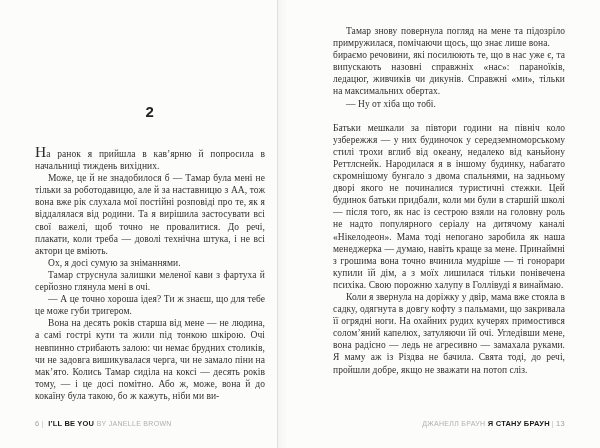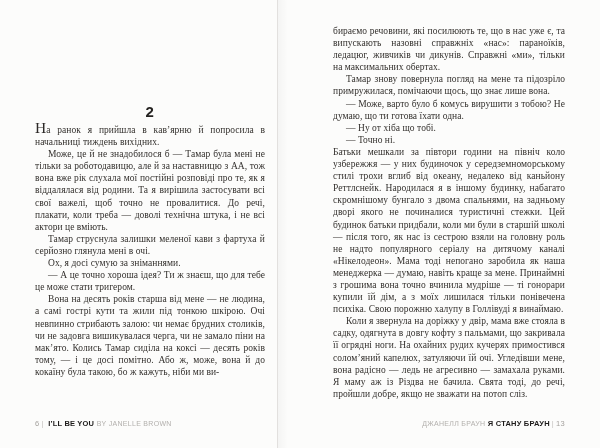--- a/index.html
+++ b/index.html
@@ -48,22 +48,22 @@
   }
   p.para {
     margin: 0;
     font-size: 9.5px;
     line-height: 12.1px;
     text-align: justify;
     color: #33302d;
     letter-spacing: 0.05px;
   }
   p.ind { text-indent: 13px; }
-  p.first-para { }
-  p.section-start { }
+  p.first-para { margin-top: 24px; }
+  p.section-start { margin-top: 12px; }
   .initcap {
     font-size: 15.5px;
     line-height: 1;
     color: #2c2927;
   }
   .footer {
     position: absolute;
     top: 419px;
     font-family: "Liberation Sans", sans-serif;
     font-size: 7.5px;
@@ -90,32 +90,30 @@
 
   <div class="seam"></div>
   <div class="seam-shade"></div>
 
   <div class="col-left">
     <div class="chapter-number">2</div>
 
     <p class="para first-para"><span class="initcap">Н</span><span>а ранок я прийшла в кав’ярню й попросила в начальниці тиждень вихідних.</span></p>
 
     <p class="para ind">Може, це й не знадобилося б — Тамар була мені не тільки за роботодавицю, але й за наставницю з АА, тож вона вже рік слухала мої постійні розповіді про те, як я віддалялася від родини. Та я вирішила застосувати всі свої важелі, щоб точно не провалитися. До речі, плакати, коли треба — доволі технічна штука, і не всі актори це вміють.</p>
+    <p class="para ind">Ох, я досі сумую за зніманнями.</p>
     <p class="para ind">Тамар струснула залишки меленої кави з фартуха й серйозно глянула мені в очі.</p>
-    <p class="para ind">Ох, я досі сумую за зніманнями.</p>
-    <p class="para ind">— А це точно хороша ідея? Ти ж знаєш, що для тебе це може стати тригером.</p>
+    <p class="para ind">— А це точно хороша ідея? Ти ж знаєш, що для тебе це може губи тригером.</p>
     <p class="para ind">Вона на десять років старша від мене — не людина, а самі гострі кути та жили під тонкою шкірою. Очі невпинно стрибають залою: чи немає брудних столиків, чи не задовга вишикувалася черга, чи не замало піни на мак’ято. Колись Тамар сиділа на коксі — десять років тому, — і це досі помітно. Або ж, може, вона й до кокаїну була такою, бо ж кажуть, ніби ми ви-</p>
   </div>
 
   <div class="col-right">
+    <p class="para ind">Тамар знову повернула погляд на мене та підозріло примружилася, помічаючи щось, що знає лише вона.</p>
     <p class="para">бираємо речовини, які посилюють те, що в нас уже є, та випускають назовні справжніх «нас»: параноїків, ледацюг, живчиків чи дикунів. Справжні «ми», тільки на максимальних обертах.</p>
-    <p class="para ind">Тамар знову повернула погляд на мене та підозріло примружилася, помічаючи щось, що знає лише вона.</p>
-    <p class="para ind">— Може, варто було б комусь вирушити з тобою? Не думаю, що ти готова їхати одна.</p>
     <p class="para ind">— Ну от хіба що тобі.</p>
-    <p class="para ind">— Точно ні.</p>
     <p class="para section-start">Батьки мешкали за півтори години на північ коло узбережжя — у них будиночок у середземноморському стилі трохи вглиб від океану, недалеко від каньйону Реттлснейк. Народилася я в іншому будинку, набагато скромнішому бунгало з двома спальнями, на задньому дворі якого не починалися туристичні стежки. Цей будинок батьки придбали, коли ми були в старшій школі — після того, як нас із сестрою взяли на головну роль не надто популярного серіалу на дитячому каналі «Нікелодеон». Мама тоді непогано заробила як наша менеджерка — думаю, навіть краще за мене. Принаймні з грошима вона точно вчинила мудріше — ті гонорари купили їй дім, а з моїх лишилася тільки понівечена психіка. Свою порожню халупу в Голлівуді я винаймаю.</p>
     <p class="para ind">Коли я звернула на доріжку у двір, мама вже стояла в садку, одягнута в довгу кофту з пальмами, що закривала її огрядні ноги. На охайних рудих кучерях примостився солом’яний капелюх, затуляючи їй очі. Угледівши мене, вона радісно — ледь не агресивно — замахала руками. Я маму аж із Різдва не бачила. Свята тоді, до речі, пройшли добре, якщо не зважати на потоп сліз.</p>
   </div>
 
   <div class="footer footer-left">
     <span class="f-page">6</span><span class="f-sep">|</span>
     <span class="f-title">I’LL BE YOU</span>
     <span class="f-author">BY JANELLE BROWN</span>
   </div>
 

